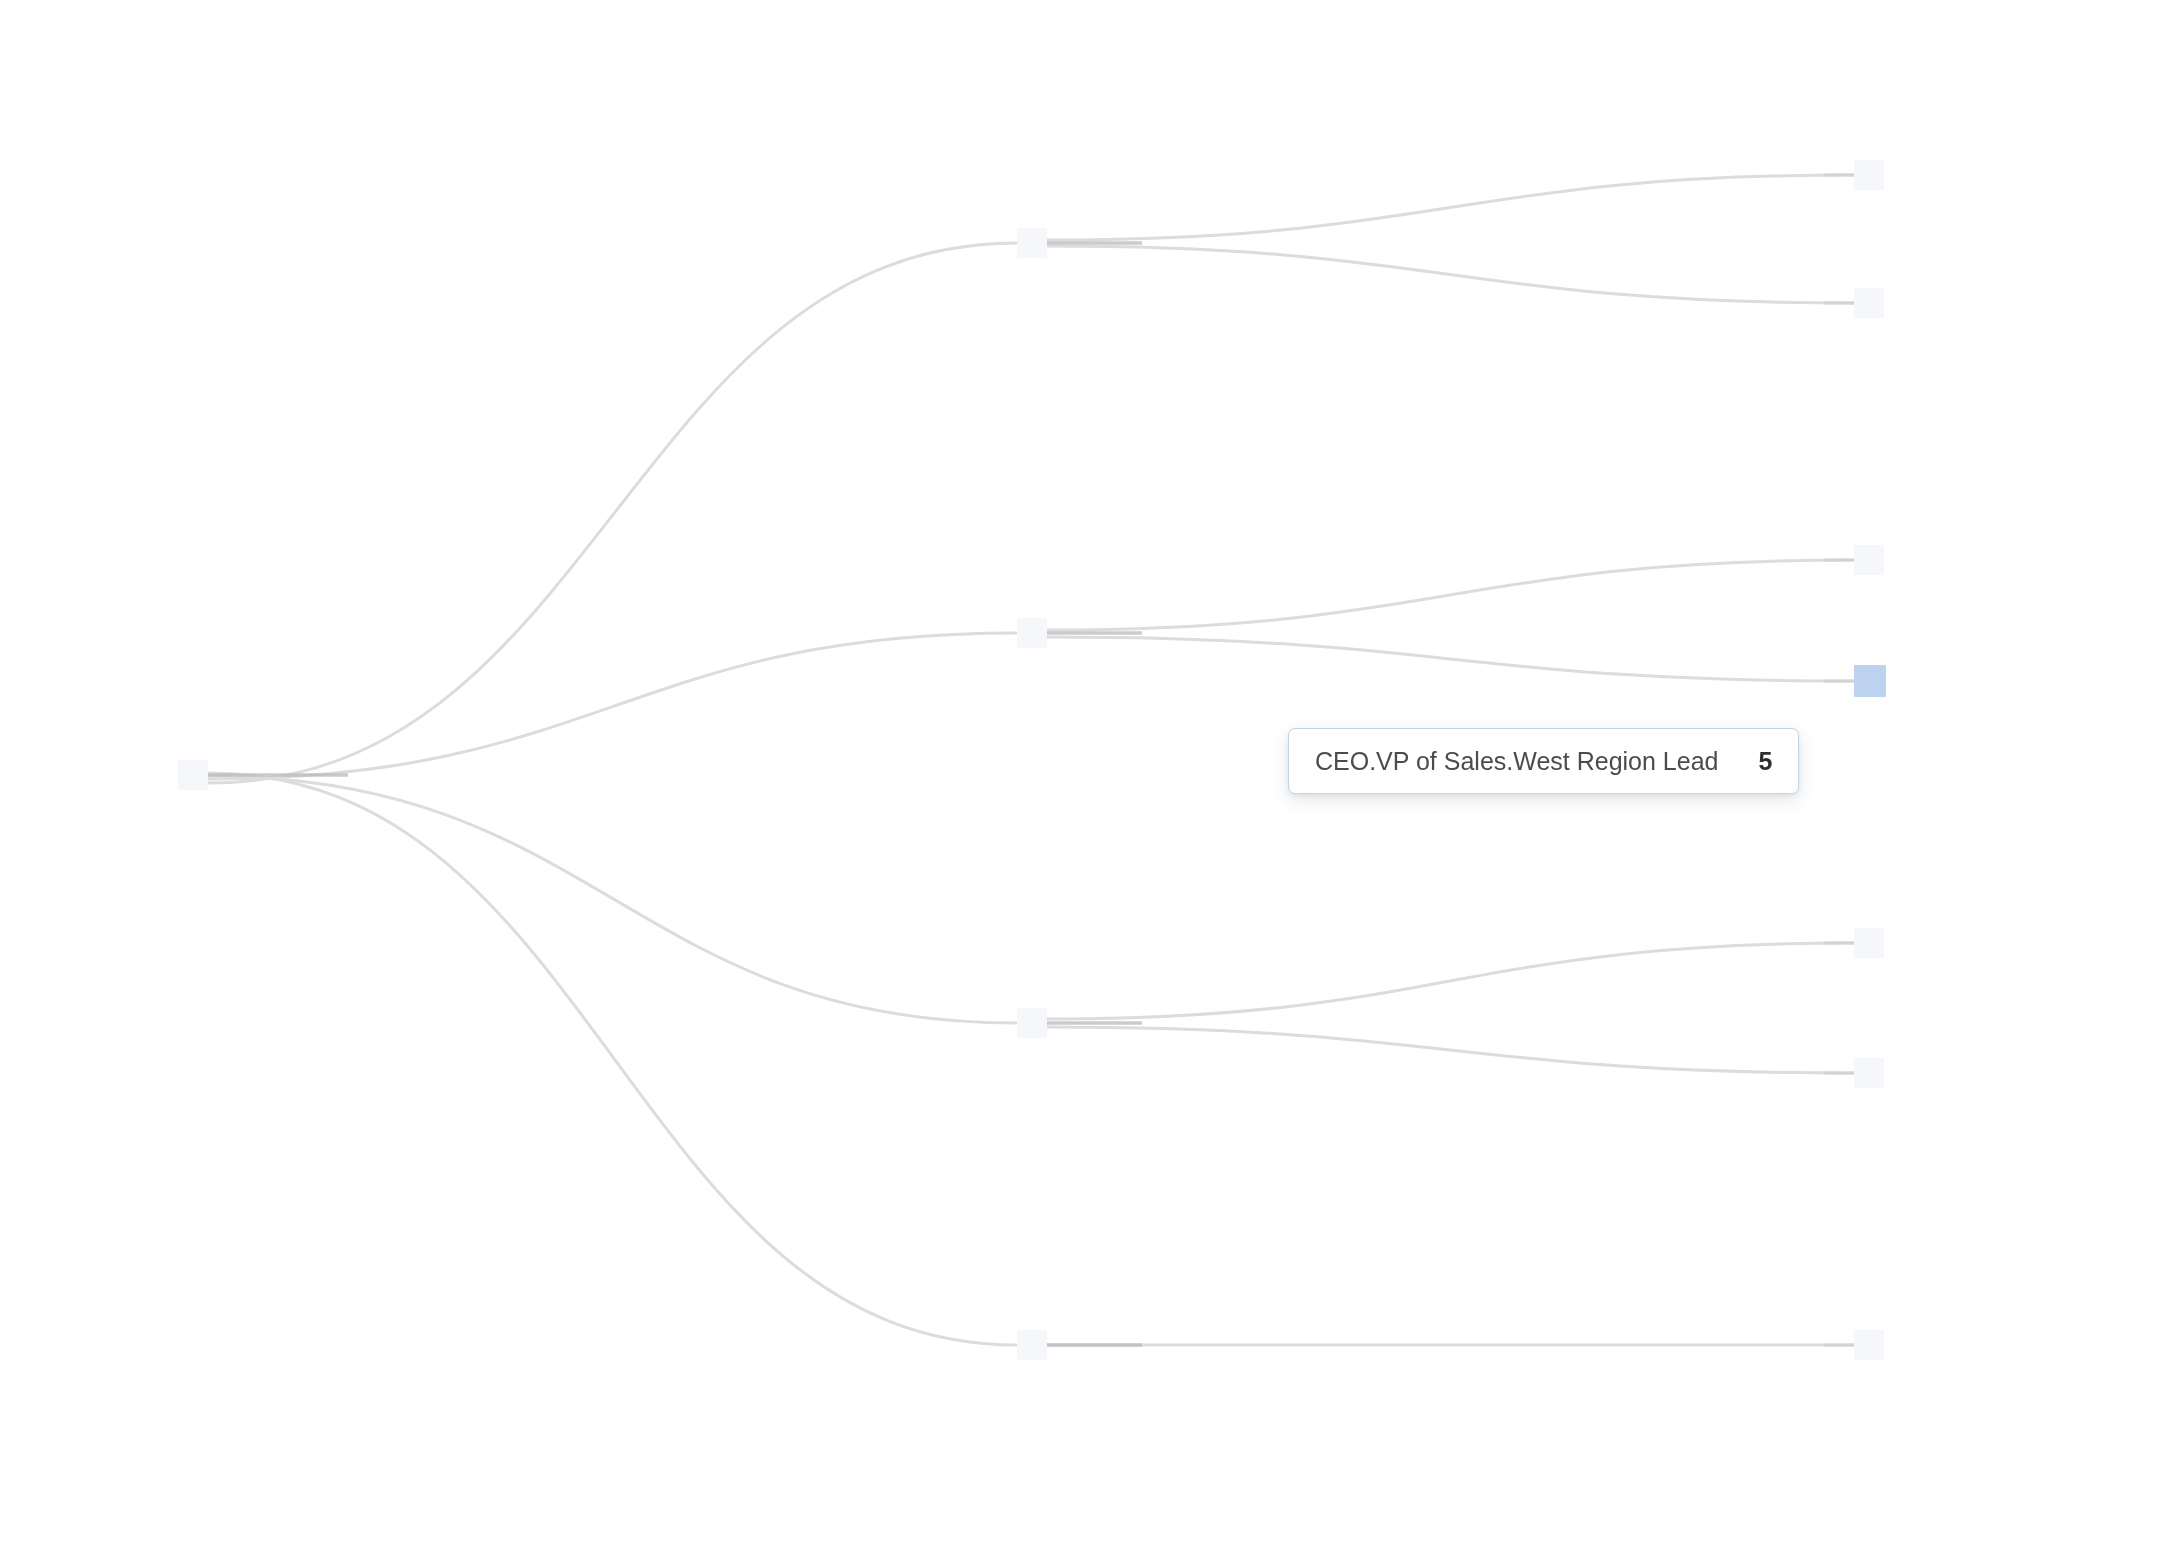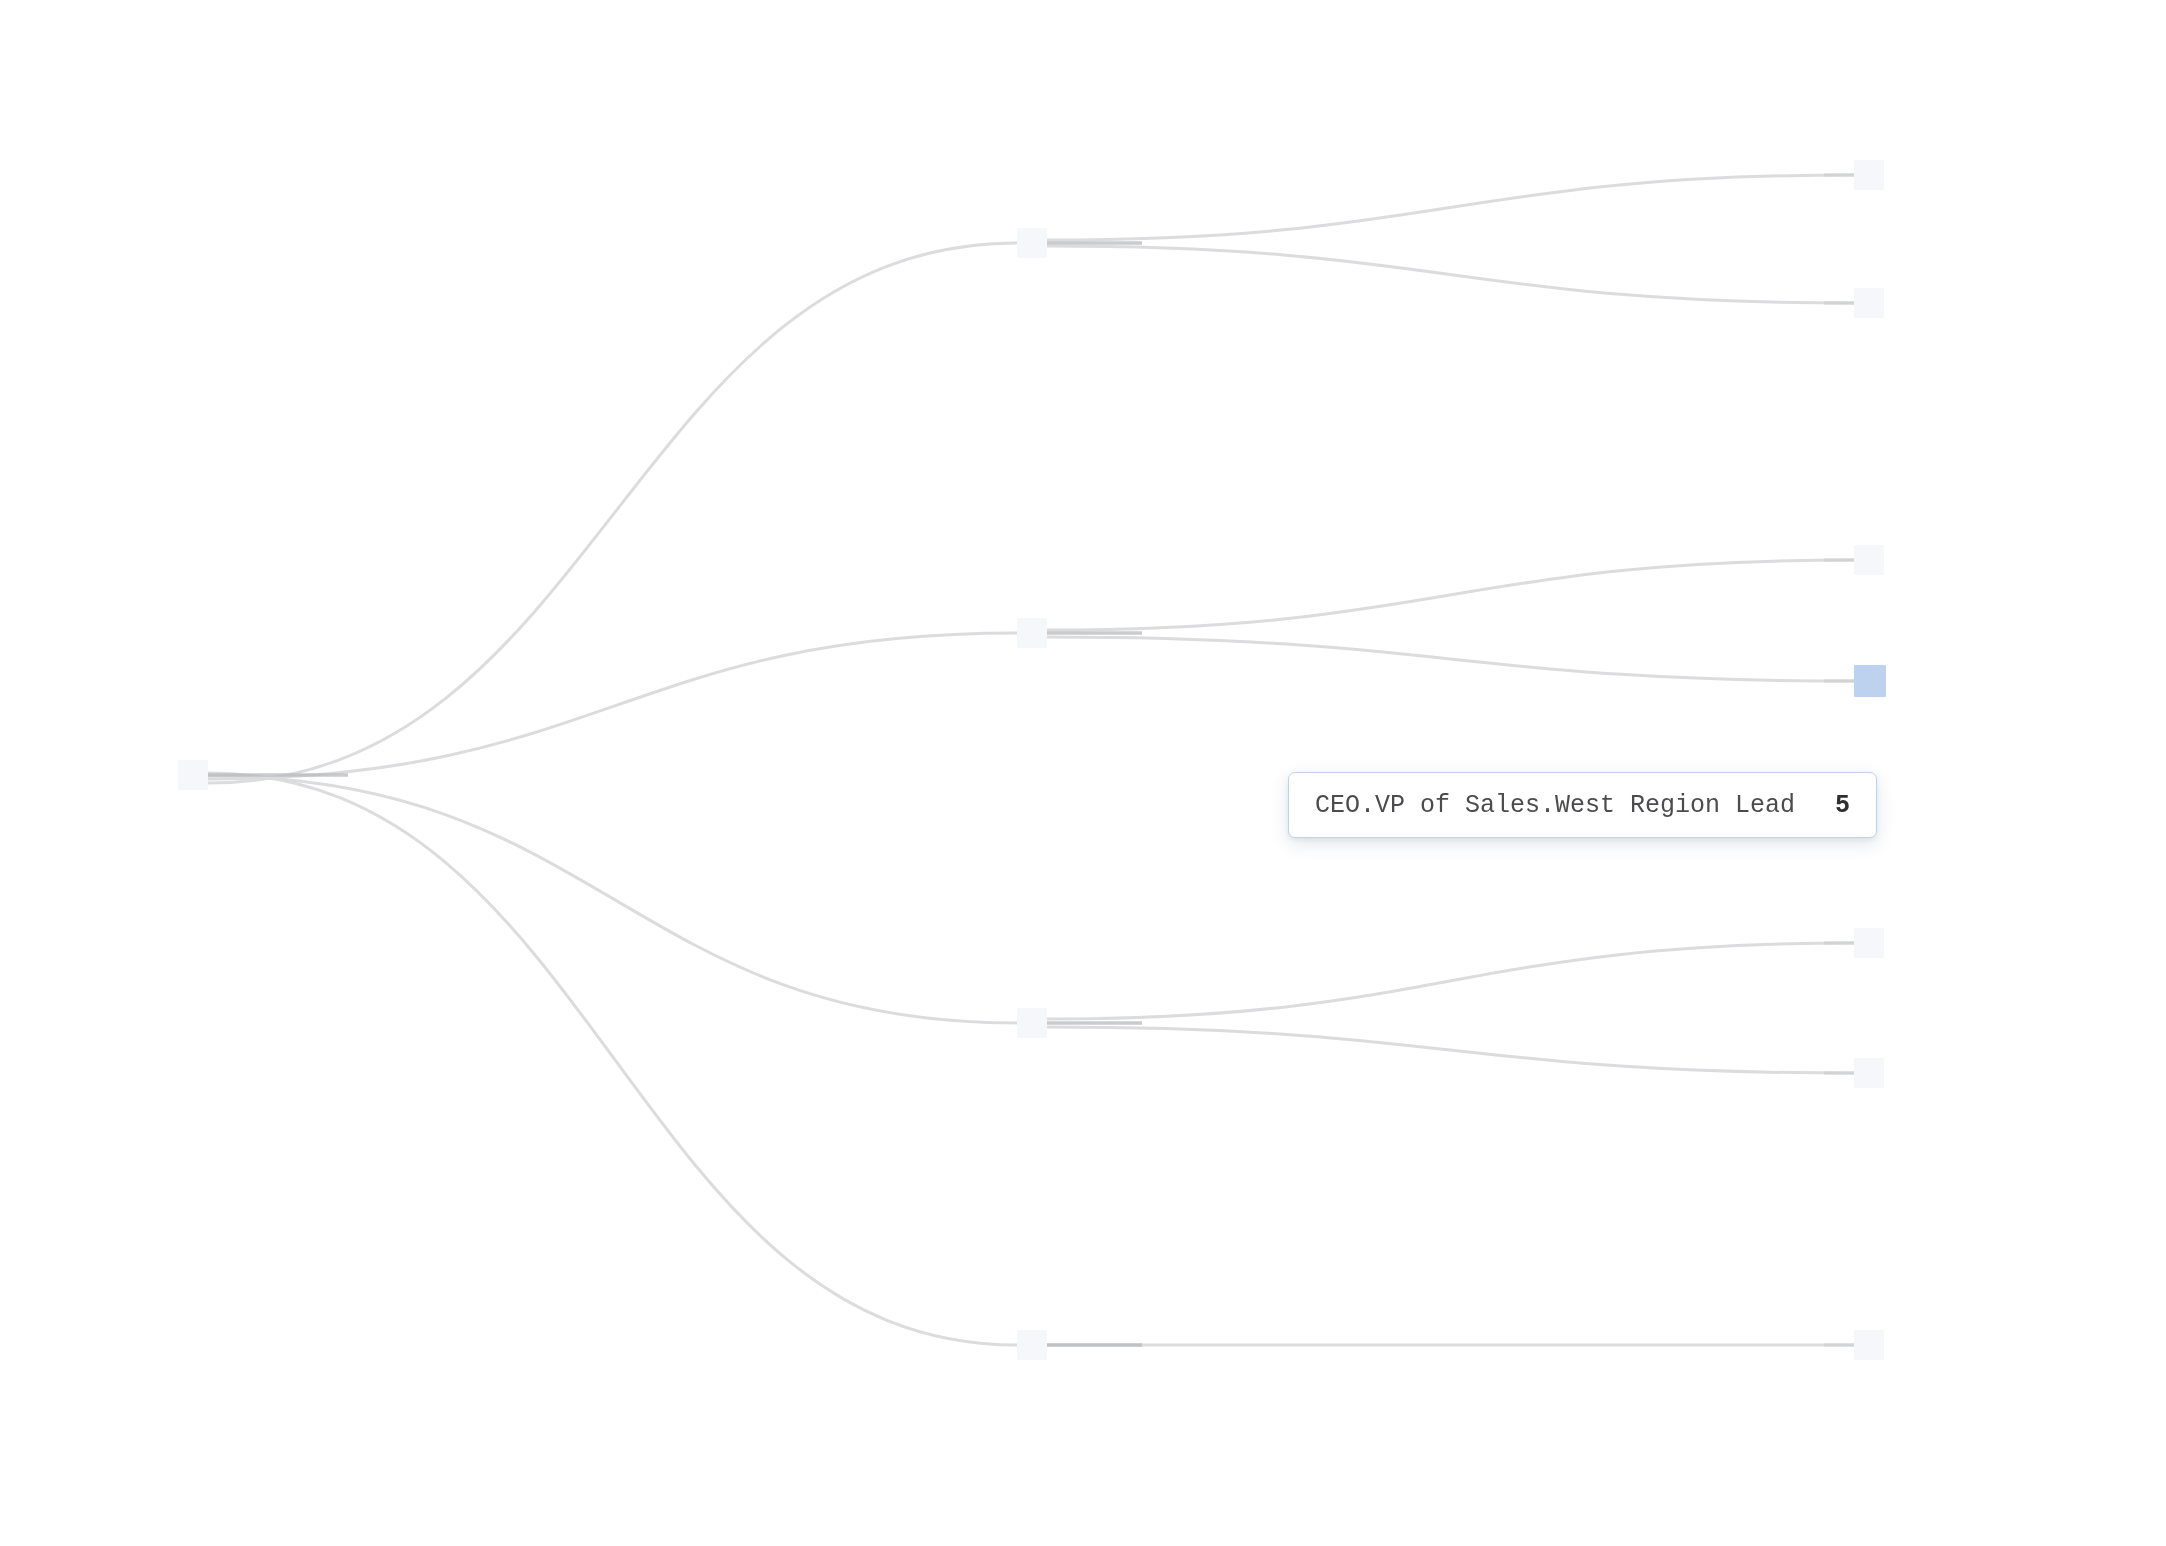--- a/index.html
+++ b/index.html
@@ -48,33 +48,32 @@
 
   
   .hot .node-rect {
     background: #bdd2ee;
   }
 
   
   #tooltip {
     position: absolute;
     left: 1288px;
-    top: 772px;
+    top: 728px;
     box-sizing: border-box;
     height: 66px;
     padding: 0 26px;
     display: flex;
     align-items: center;
     gap: 40px;
     background: #ffffff;
     border: 1.5px solid #c2d2e8;
     border-radius: 7px;
     box-shadow: 0 6px 18px rgba(40, 60, 95, 0.13),
                 0 2px 5px rgba(40, 60, 95, 0.07);
-    font-family: Liberation Mono, monospace;
   }
   #tooltip .tt-path {
     font-size: 25px;
     color: #4c4c4e;
     white-space: nowrap;
   }
   #tooltip .tt-value {
     font-size: 25px;
     font-weight: bold;
     color: #2f2f31;

